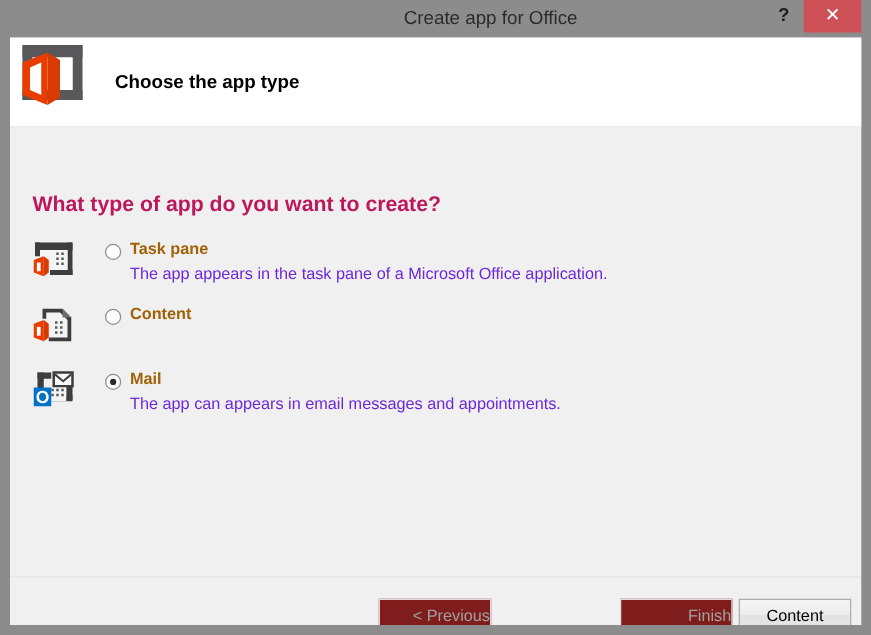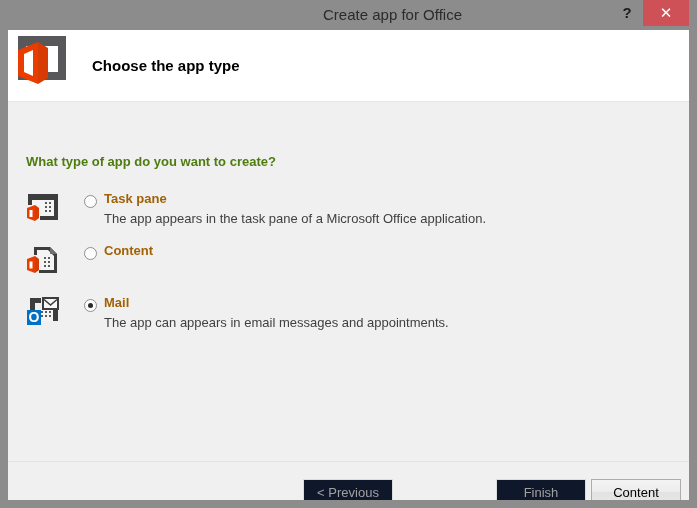--- a/index.html
+++ b/index.html
@@ -118,23 +118,23 @@
     left: 0;
     top: 72px;
     width: 681px;
     height: 359px;
     background: #f0f0f0;
   }
   #question {
     position: absolute;
     left: 18px;
     top: 52px;
-    font-size: 13px;
+    font-size: 17px;
     font-weight: bold;
-    color: #4d7c0f;
+    color: #be185d;
   }
 
   .option-row {
     position: absolute;
     left: 18px;
     width: 620px;
     height: 48px;
   }
   .option-icon {
     position: absolute;
@@ -170,21 +170,21 @@
     top: 1px;
     font-size: 13px;
     font-weight: bold;
     color: #a16207;
   }
   .option-desc {
     position: absolute;
     left: 78px;
     top: 21px;
     font-size: 13px;
-    color: #404040;
+    color: #6d28d9;
   }
 
   
   #footer {
     position: absolute;
     left: 0;
     top: 431px;
     width: 681px;
     height: 39px;
     background: #f0f0f0;
@@ -201,21 +201,22 @@
     text-align: center;
     background: linear-gradient(to bottom, #f4f4f4 0%, #ececec 48%, #e2e2e2 49%, #e8e8e8 100%);
     border: 1px solid #adadad;
     color: #000000;
     cursor: default;
     user-select: none;
   }
   .btn.disabled {
     color: #a0a0a0;
     border-color: #dcdcdc;
-    background: #0f172a;
+    background: #7f1d1d;
+    text-align: right;
   }
   .btn.focus {
     border: 1px solid #2a8ad4;
     box-shadow: inset 0 0 0 1px #ffffff;
   }
 
   #btn-previous { left: 295px; }
   #btn-next     { left: 394px; }
   #btn-finish   { left: 488px; }
   #btn-cancel   { left: 583px; }

